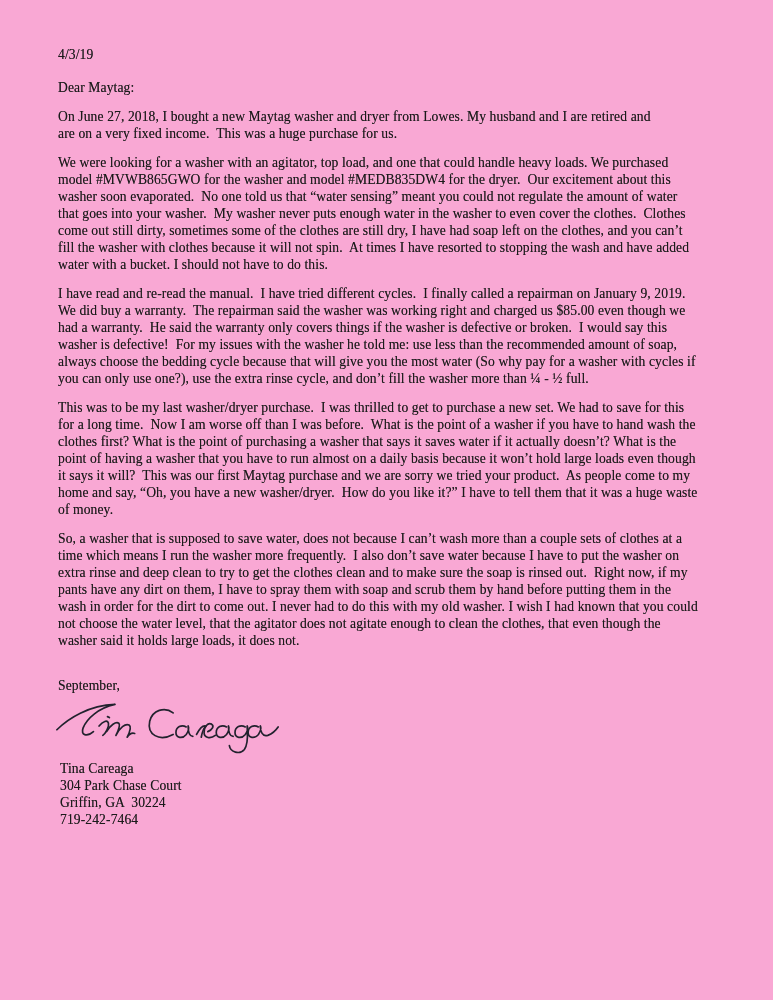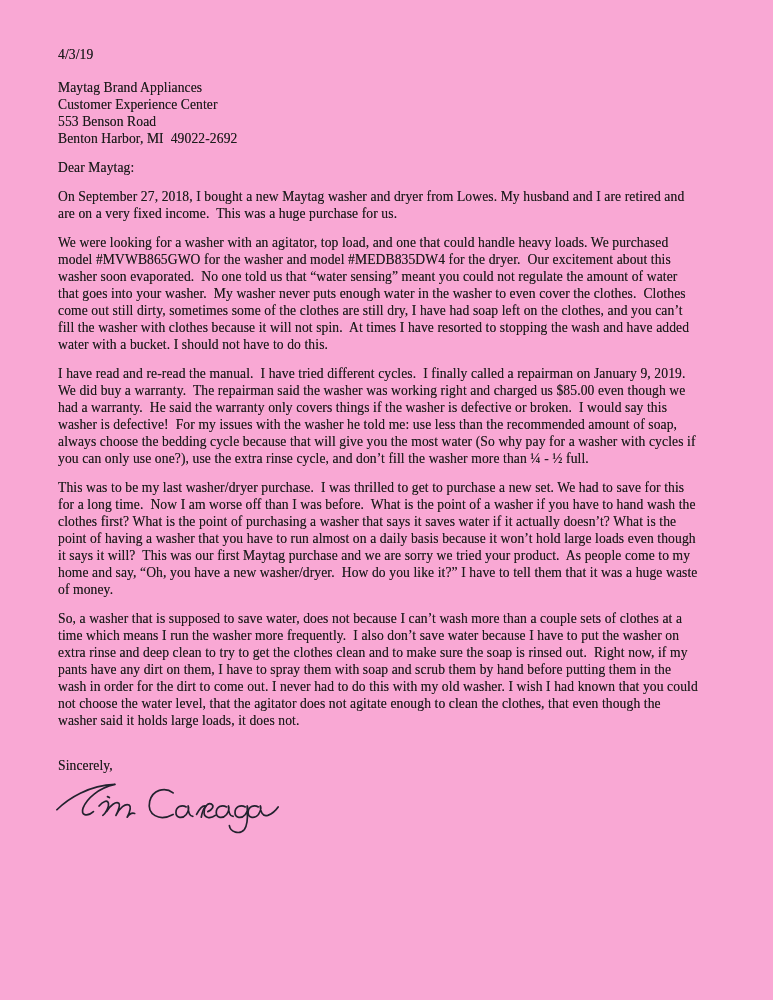--- a/index.html
+++ b/index.html
@@ -61,28 +61,24 @@
   }
 </style>
 </head>
 <body>
 
 <div class="page">
   <div class="letter">
 
     <p class="date">4/3/19</p>
 
-    <p class="addr-block">Maytag Brand Appliances
-Customer Experience Center
-553 Benson Road
-Benton Harbor, MI  49022-2692</p>
 
     <p class="salutation">Dear Maytag:</p>
 
-    <p class="para">On September 27, 2018, I bought a new Maytag washer and dryer from Lowes. My husband and I are retired and
+    <p class="para">On June 27, 2018, I bought a new Maytag washer and dryer from Lowes. My husband and I are retired and
 are on a very fixed income.  This was a huge purchase for us.</p>
     <p class="para">We were looking for a washer with an agitator, top load, and one that could handle heavy loads. We purchased
 model #MVWB865GWO for the washer and model #MEDB835DW4 for the dryer.  Our excitement about this
 washer soon evaporated.  No one told us that “water sensing” meant you could not regulate the amount of water
 that goes into your washer.  My washer never puts enough water in the washer to even cover the clothes.  Clothes
 come out still dirty, sometimes some of the clothes are still dry, I have had soap left on the clothes, and you can’t
 fill the washer with clothes because it will not spin.  At times I have resorted to stopping the wash and have added
 water with a bucket. I should not have to do this.</p>
     <p class="para">I have read and re-read the manual.  I have tried different cycles.  I finally called a repairman on January 9, 2019.
 We did buy a warranty.  The repairman said the washer was working right and charged us $85.00 even though we
@@ -98,21 +94,21 @@
 home and say, “Oh, you have a new washer/dryer.  How do you like it?” I have to tell them that it was a huge waste
 of money.</p>
     <p class="para">So, a washer that is supposed to save water, does not because I can’t wash more than a couple sets of clothes at a
 time which means I run the washer more frequently.  I also don’t save water because I have to put the washer on
 extra rinse and deep clean to try to get the clothes clean and to make sure the soap is rinsed out.  Right now, if my
 pants have any dirt on them, I have to spray them with soap and scrub them by hand before putting them in the
 wash in order for the dirt to come out. I never had to do this with my old washer. I wish I had known that you could
 not choose the water level, that the agitator does not agitate enough to clean the clothes, that even though the
 washer said it holds large loads, it does not.</p>
 
-    <p class="closing">Sincerely,</p>
+    <p class="closing">September,</p>
 
     <div class="signature-wrap" aria-label="handwritten signature: Tina Careaga">
       <svg width="250" height="60" viewBox="0 0 260 64" fill="none" xmlns="http://www.w3.org/2000/svg">
         <g stroke="#22222e" stroke-width="1.8" stroke-linecap="round" stroke-linejoin="round" fill="none">
 
           <path d="M4 36 C 16 24, 38 10, 66 9 C 48 13, 36 24, 32 34 C 29 42, 36 44, 43 38"></path>
           <path d="M49 32 C 53 27, 58 25, 59 29 C 60 33, 56 40, 53 42"></path>
           <path d="M58 22 l 2 1"></path>
           <path d="M57 38 C 61 31, 67 27, 70 29 C 72 31, 69 38, 67 42 C 71 34, 77 29, 81 31 C 84 33, 81 40, 79 44 C 81 41, 84 39, 87 40"></path>
 
@@ -121,15 +117,19 @@
           <path d="M142 33 C 137 30, 131 33, 131 39 C 131 45, 138 46, 142 41 C 144 38, 145 34, 144 32 C 144 37, 145 43, 149 43"></path>
           <path d="M153 41 C 156 35, 160 31, 163 32 C 161 34, 159 38, 158 44"></path>
           <path d="M165 38 C 170 36, 172 32, 169 30 C 165 28, 161 33, 161 39 C 161 45, 168 46, 173 42"></path>
           <path d="M185 33 C 180 30, 174 33, 174 39 C 174 45, 181 46, 185 41 C 187 38, 188 34, 187 32 C 187 37, 188 43, 192 43"></path>
           <path d="M205 33 C 200 30, 194 33, 194 39 C 194 45, 201 46, 205 41 C 207 38, 208 34, 207 32 C 207 40, 209 50, 204 57 C 199 63, 189 60, 188 53"></path>
           <path d="M219 33 C 214 30, 208 33, 208 39 C 208 45, 215 46, 219 41 C 221 38, 222 34, 221 32 C 221 37, 223 44, 229 42 C 234 40, 238 36, 240 33"></path>
         </g>
       </svg>
     </div>
 
+    <p class="sender-block">Tina Careaga
+304 Park Chase Court
+Griffin, GA  30224
+719-242-7464</p>
 
   </div>
 </div>
 
 </body></html>

